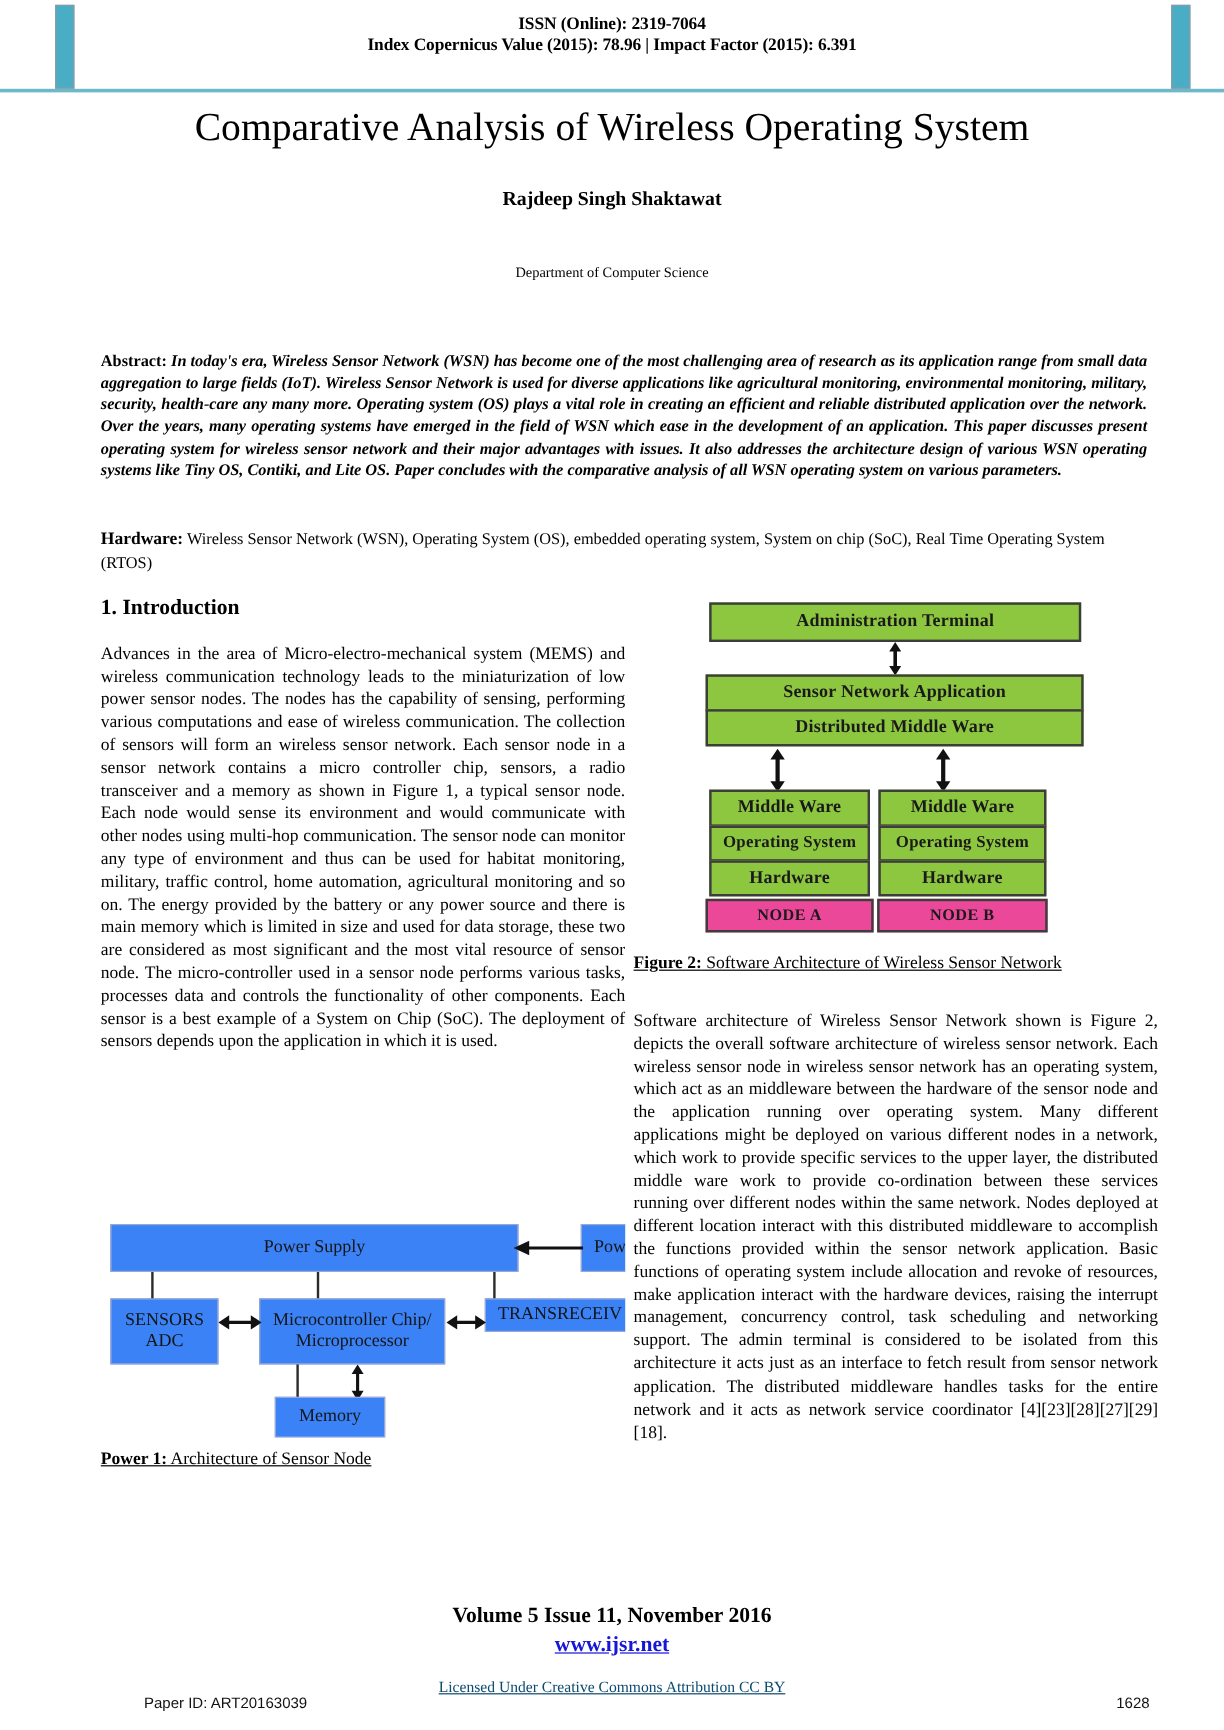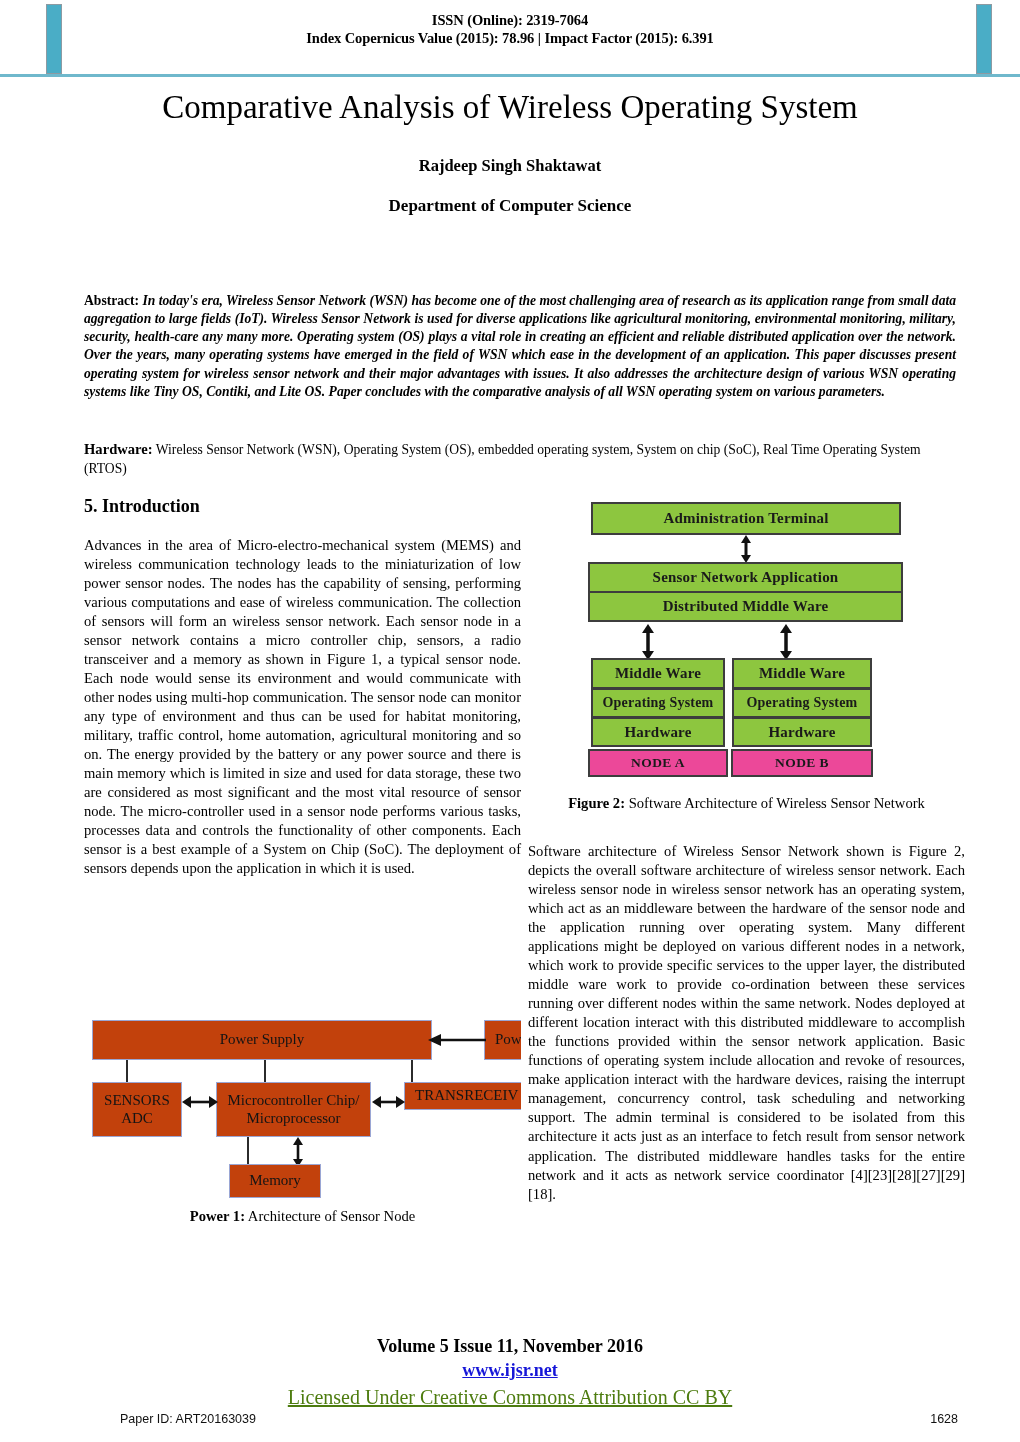--- a/index.html
+++ b/index.html
@@ -75,23 +75,23 @@
     line-height: 1.33;
     font-weight: normal;
     margin: 0;
   }
   #author-name {
     margin-top: 26px;
     font-size: 16.5px;
     font-weight: bold;
   }
   #author-dept {
-    margin-top: 20px;
-    font-size: 17px;
-    font-weight: bold;
+    margin-top: 44px;
+    font-size: 12px;
+    font-weight: normal;
   }
 
   
   #abstract-block {
     position: absolute;
     left: 84px; top: 292px;
     width: 872px;
     text-align: justify;
     font-size: 13.6px;
     line-height: 1.335;
@@ -132,24 +132,25 @@
     margin: 0 0 18px 0;
     text-align: left;
     line-height: 1.2;
   }
   p.body-par {
     margin: 0 0 12px 0;
   }
 
   
   .fig-caption {
-    text-align: center;
+    text-align: left;
     font-size: 14.6px;
     line-height: 1.28;
     margin: 8px 0 0 0;
+    text-decoration: underline;
   }
   .fig-caption b { font-weight: bold; }
 
   
   #figure2 {
     position: absolute;
     left: 528px; top: 496px;
     width: 437px;
     height: 288px;
   }
@@ -187,21 +188,21 @@
   
   #figure1-wrap {
     position: absolute;
     left: 84px; top: 1008px;
     width: 437px;
     height: 190px;
     overflow: hidden;
   }
   .bbox {
     position: absolute;
-    background: #c2410c;
+    background: #3b82f6;
     border: 1.5px solid #9aa6d4;
     box-sizing: border-box;
     font-family: "Liberation Serif", "DejaVu Serif", serif;
     font-size: 15px;
     color: #141414;
     display: flex;
     align-items: center;
     justify-content: center;
     text-align: center;
     line-height: 1.14;
@@ -223,23 +224,23 @@
     font-weight: bold;
   }
   #footer-site {
     margin-top: 3px;
     font-size: 18px;
     font-weight: bold;
     color: #1616d8;
     text-decoration: underline;
   }
   #footer-license {
-    margin-top: 5px;
-    font-size: 20px;
-    color: #4d7c0f;
+    margin-top: 17px;
+    font-size: 13px;
+    color: #0c4a6e;
     text-decoration: underline;
   }
   #footer-meta {
     position: absolute;
     left: 0; top: 1412px;
     width: 1020px;
     height: 20px;
     font-family: "Liberation Sans", "DejaVu Sans", sans-serif;
     font-size: 12.5px;
     color: #111111;
@@ -270,21 +271,21 @@
   <h1 id="paper-title">Comparative Analysis of Wireless Operating System</h1>
   <div id="author-name">Rajdeep Singh Shaktawat</div>
   <div id="author-dept">Department of Computer Science</div>
 </div>
 
 <div id="abstract-block"><span class="lead">Abstract:</span><span> In today's era, Wireless Sensor Network (WSN) has become one of the most challenging area of research as its application range from small data aggregation to large fields (IoT).  Wireless Sensor Network is used for diverse applications like agricultural monitoring, environmental monitoring, military, security, health-care any many more. Operating system (OS) plays a vital role in creating an efficient and reliable distributed application over the network.  Over the years, many operating systems have emerged in the field of WSN which ease in the development of an application. This paper discusses present operating system for wireless sensor network and their major advantages with issues. It also addresses the architecture design of various WSN operating systems like Tiny OS, Contiki, and Lite OS. Paper concludes with the comparative analysis of all WSN operating system on various parameters.</span></div>
 
 <div id="keywords-block"><span class="lead">Hardware:</span><span> Wireless Sensor Network (WSN), Operating System (OS), embedded operating system, System on chip (SoC), Real Time Operating System (RTOS)</span></div>
 
 <div class="col" id="col-left">
-  <h2 class="section-head">5. Introduction</h2>
+  <h2 class="section-head">1. Introduction</h2>
   <p class="body-par">Advances in the area of Micro-electro-mechanical system (MEMS) and wireless communication technology leads to the miniaturization of low power sensor nodes. The nodes has the capability of sensing, performing various computations and ease of wireless communication. The collection of sensors will form an wireless sensor network. Each sensor node in a sensor network contains a micro controller chip, sensors, a radio transceiver and a memory as shown in Figure 1, a typical sensor node. Each node would sense its environment and would communicate with other nodes using multi-hop communication. The sensor node can monitor any type of environment and thus can be used for habitat monitoring, military, traffic control, home automation, agricultural monitoring and so on. The energy provided by the battery or any power source and there is main memory which is limited in size and used for data storage, these two are considered as most significant and the most vital resource of sensor node. The micro-controller used in a sensor node performs various tasks, processes data and controls the functionality of other components. Each sensor is a best example of a System on Chip (SoC). The deployment of sensors depends upon the application in which it is used.</p>
 </div>
 
 <div id="figure2">
 
   <div class="gbox" style="left:63px; top:6px; width:310px; height:33px;">Administration Terminal</div>
 
   <svg style="position:absolute; left:206px; top:39px; width:24px; height:28px;" viewBox="0 0 24 28">
     <line x1="12" y1="5" x2="12" y2="23" stroke="#111" stroke-width="3"></line>
     <polygon points="12,0 7,8 17,8" fill="#111"></polygon>

